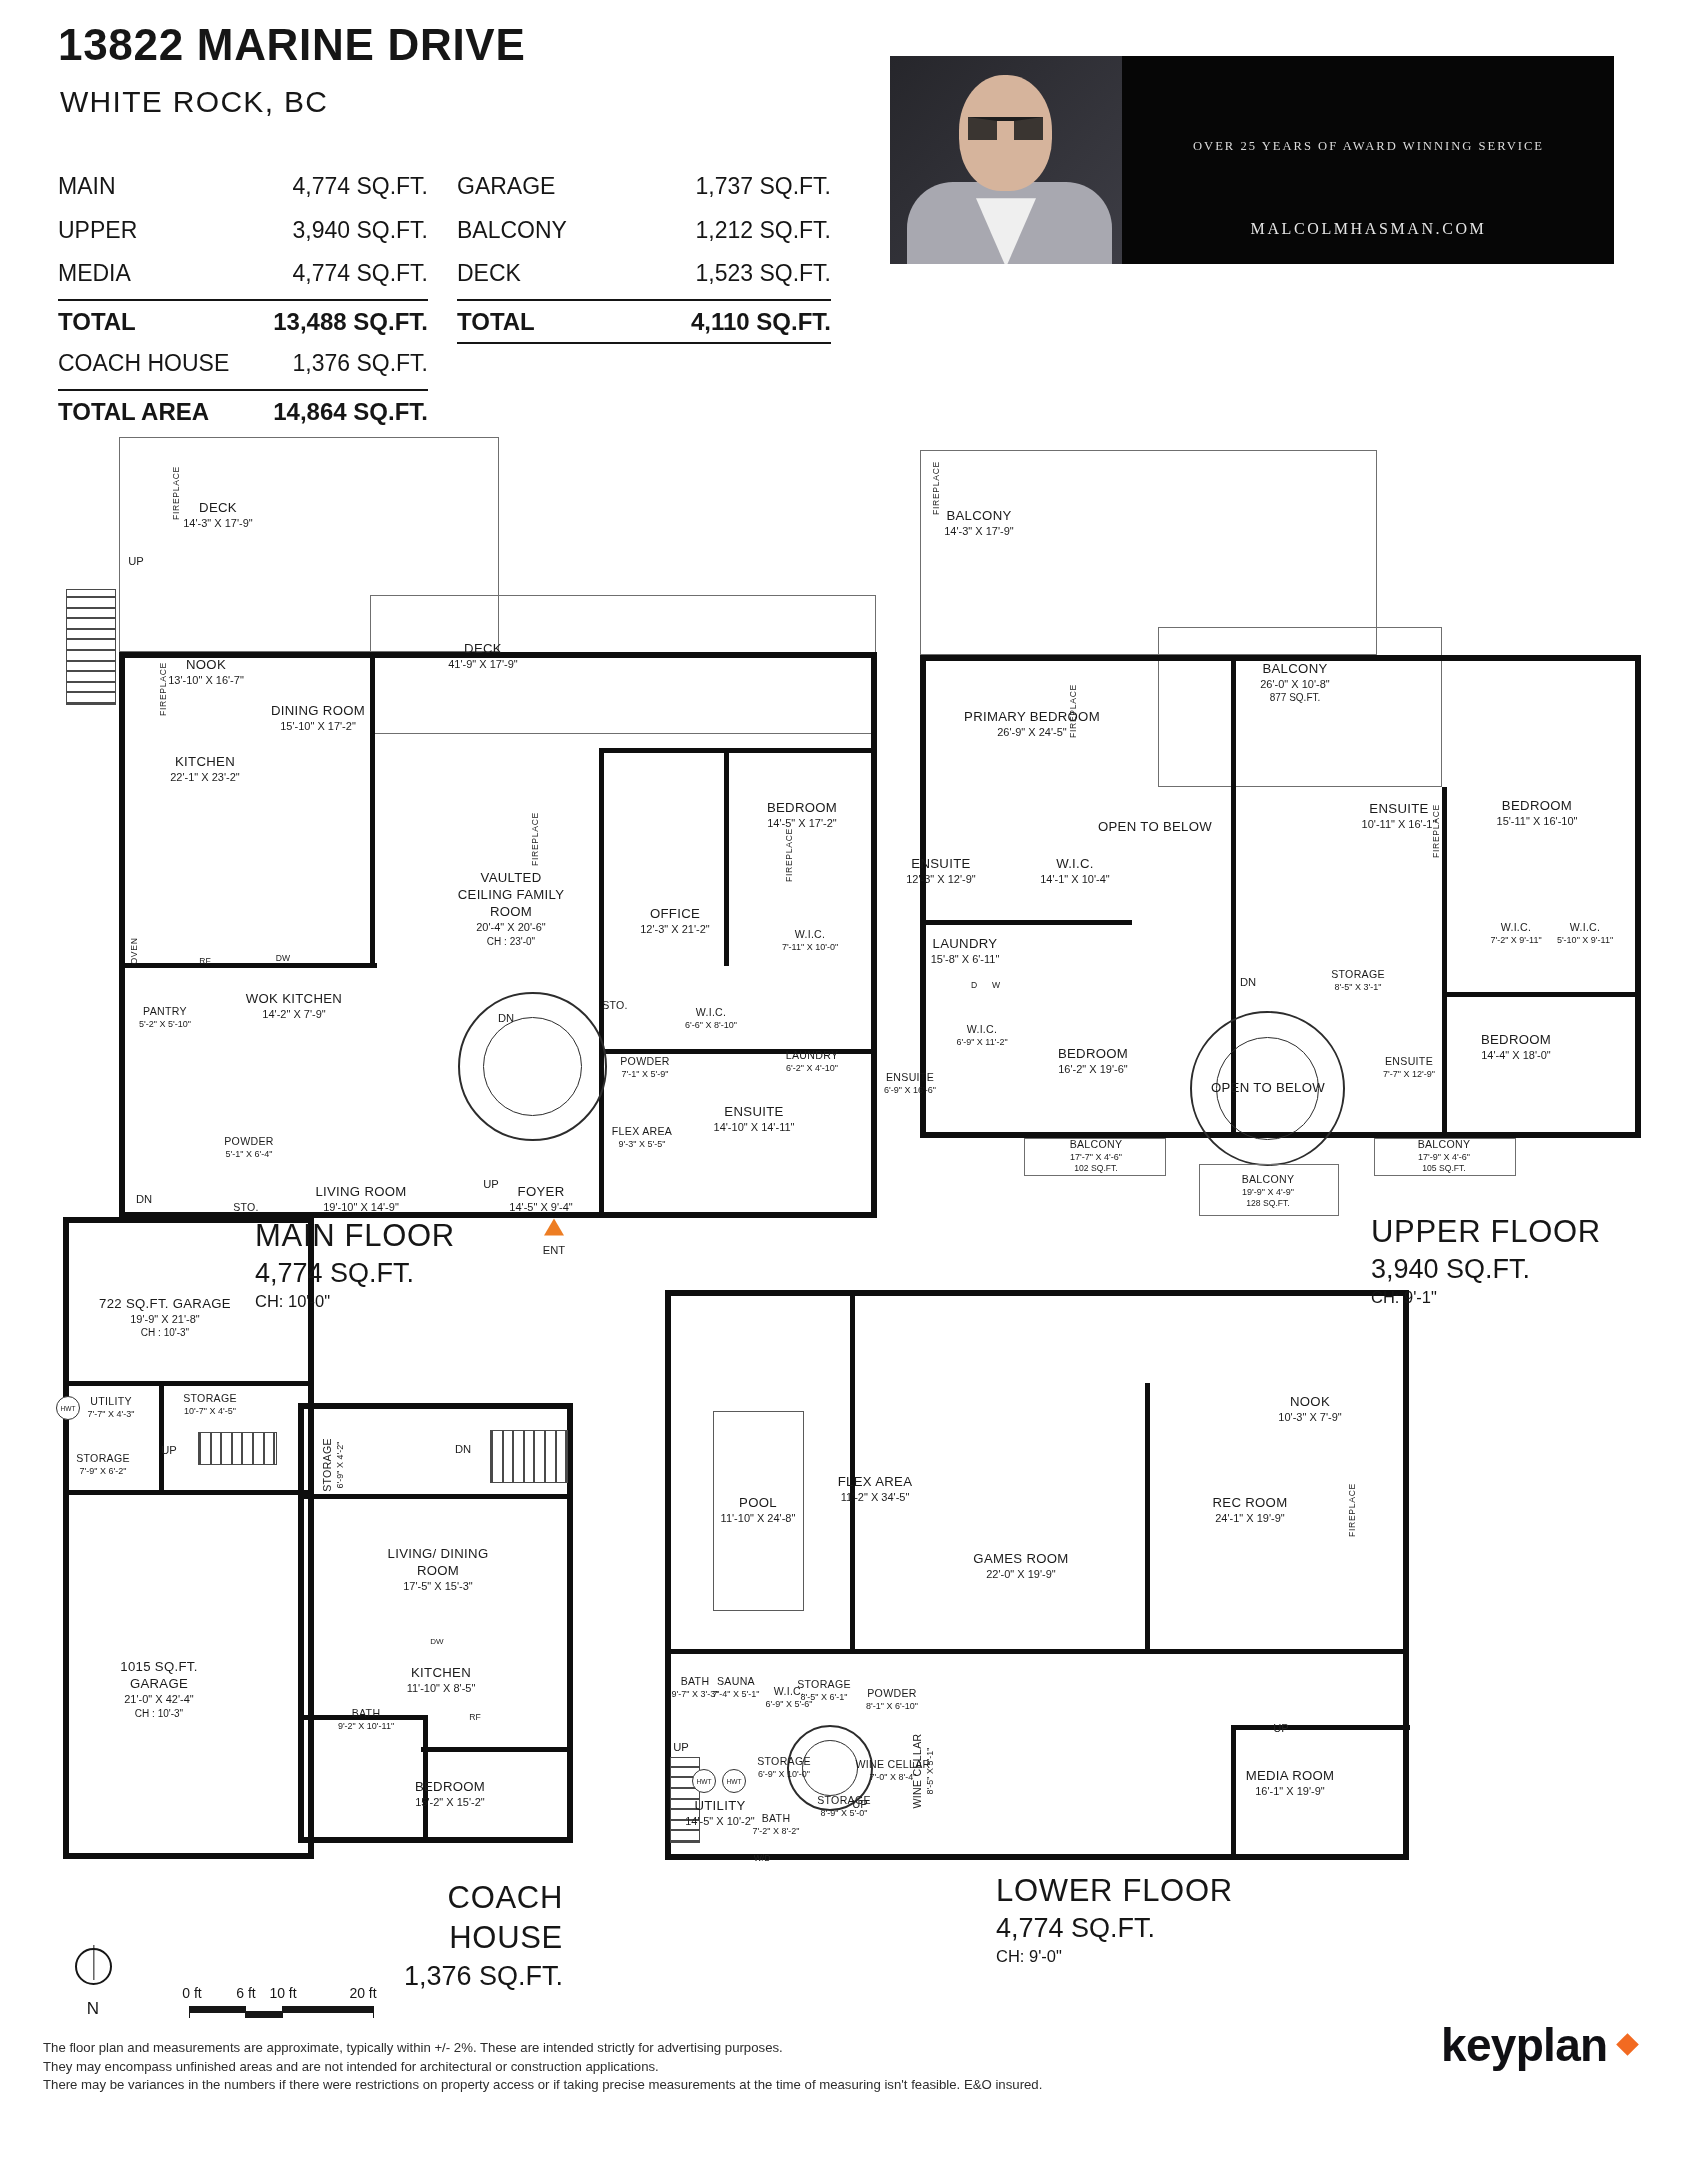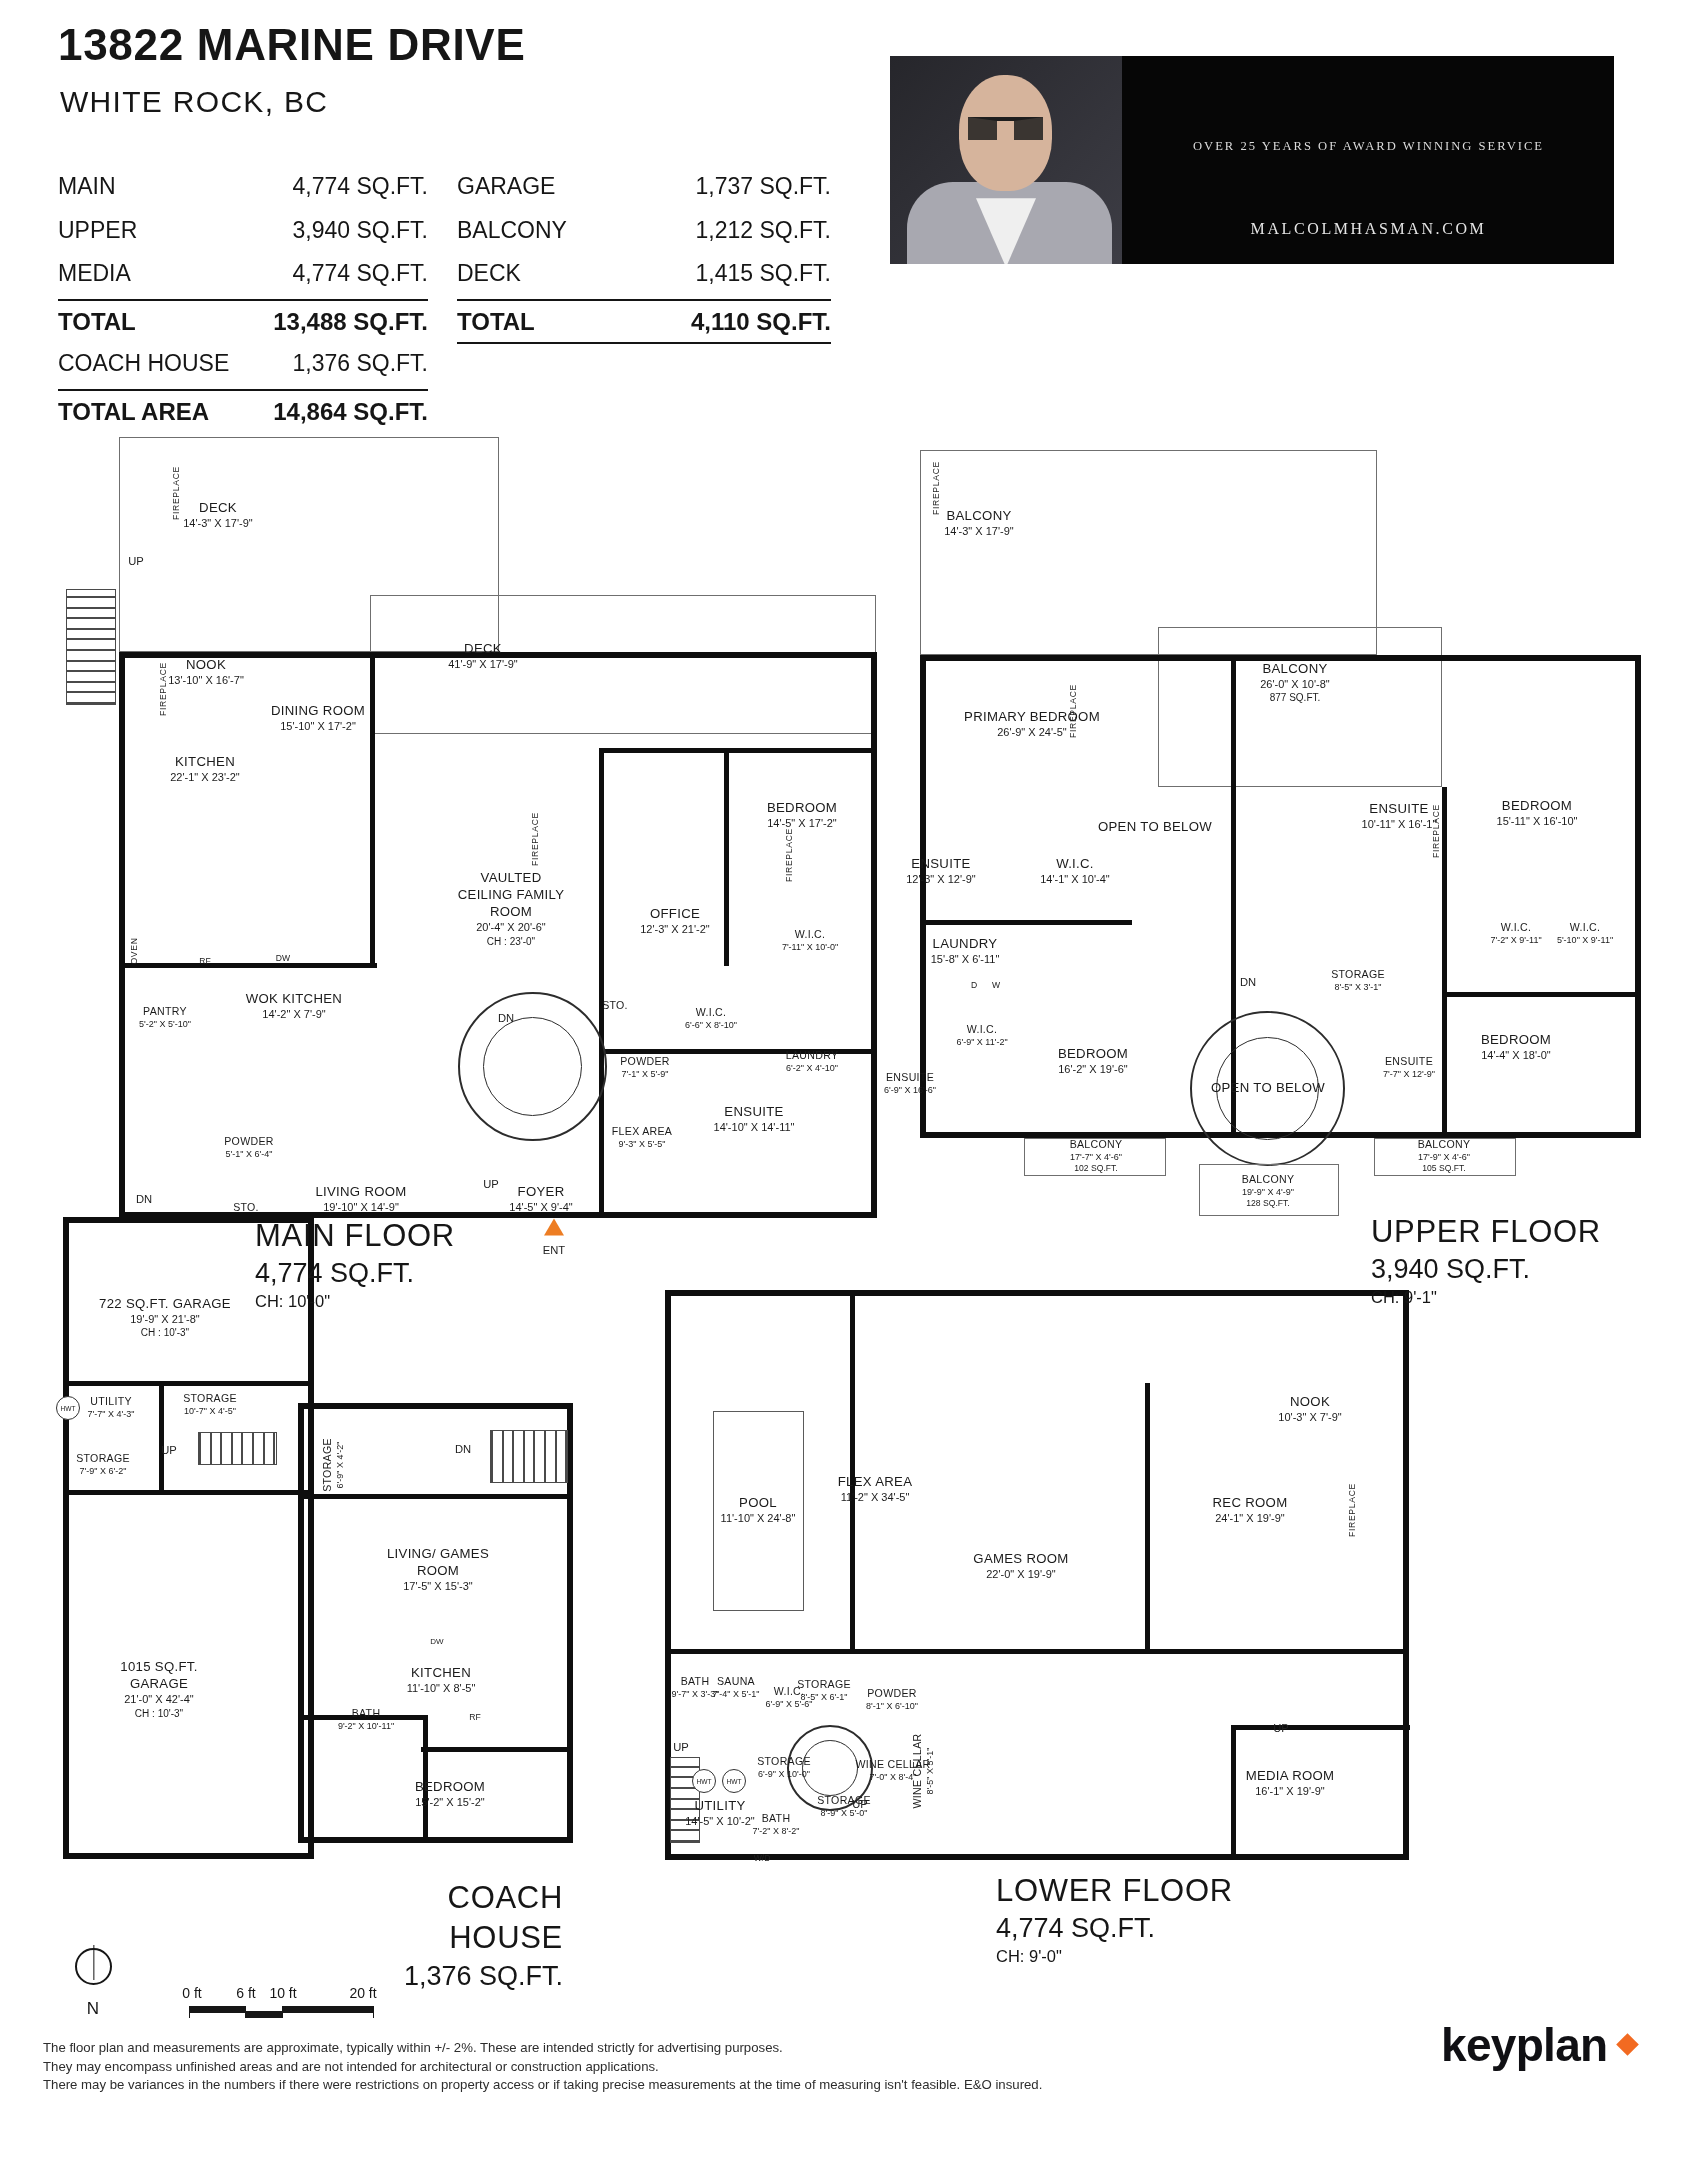--- a/index.html
+++ b/index.html
@@ -110,21 +110,21 @@
   <div class="trow" style="top:0;">
       <span>GARAGE</span>
       <span class="v">1,737 SQ.FT.</span>
     </div>
   <div class="trow" style="top:44px;">
       <span>BALCONY</span>
       <span class="v">1,212 SQ.FT.</span>
     </div>
   <div class="trow" style="top:87px;">
       <span>DECK</span>
-      <span class="v">1,415 SQ.FT.</span>
+      <span class="v">1,523 SQ.FT.</span>
     </div>
   <div class="tline" style="top:126px;left:0;width:374px;"></div>
   <div class="trow b" style="top:135px;">
       <span>TOTAL</span>
       <span>4,110 SQ.FT.</span>
     </div>
   <div class="tline" style="top:169px;left:0;width:374px;"></div>
 </div>
 
 <div class="banner">
@@ -402,21 +402,21 @@
 <div class="wall" style="left:298px;top:1715px;width:126px;height:5.3px;"></div>
 <div class="wall" style="left:421px;top:1747px;width:152px;height:5.3px;"></div>
 <div class="wall" style="left:423px;top:1715px;width:5.3px;height:126px;"></div>
 <div class="stairs" style="left:490px;top:1430px;width:78px;height:53px;"></div>
 
 <div class="room sm vert" style="left:334px;top:1465px;">
     <span class="rn">STORAGE</span>
     <span class="rd">6'-9" X 4'-2"</span>
   </div>
 <div class="room wrap" style="left:438px;top:1569px;width:106px;">
-    <span class="rn">LIVING/ GAMES ROOM</span>
+    <span class="rn">LIVING/ DINING ROOM</span>
     <span class="rd">17'-5" X 15'-3"</span>
   </div>
 <div class="room" style="left:441px;top:1680px;">
     <span class="rn">KITCHEN</span>
     <span class="rd">11'-10" X 8'-5"</span>
   </div>
 <div class="room sm" style="left:366px;top:1720px;">
     <span class="rn">BATH</span>
     <span class="rd">9'-2" X 10'-11"</span>
   </div>

